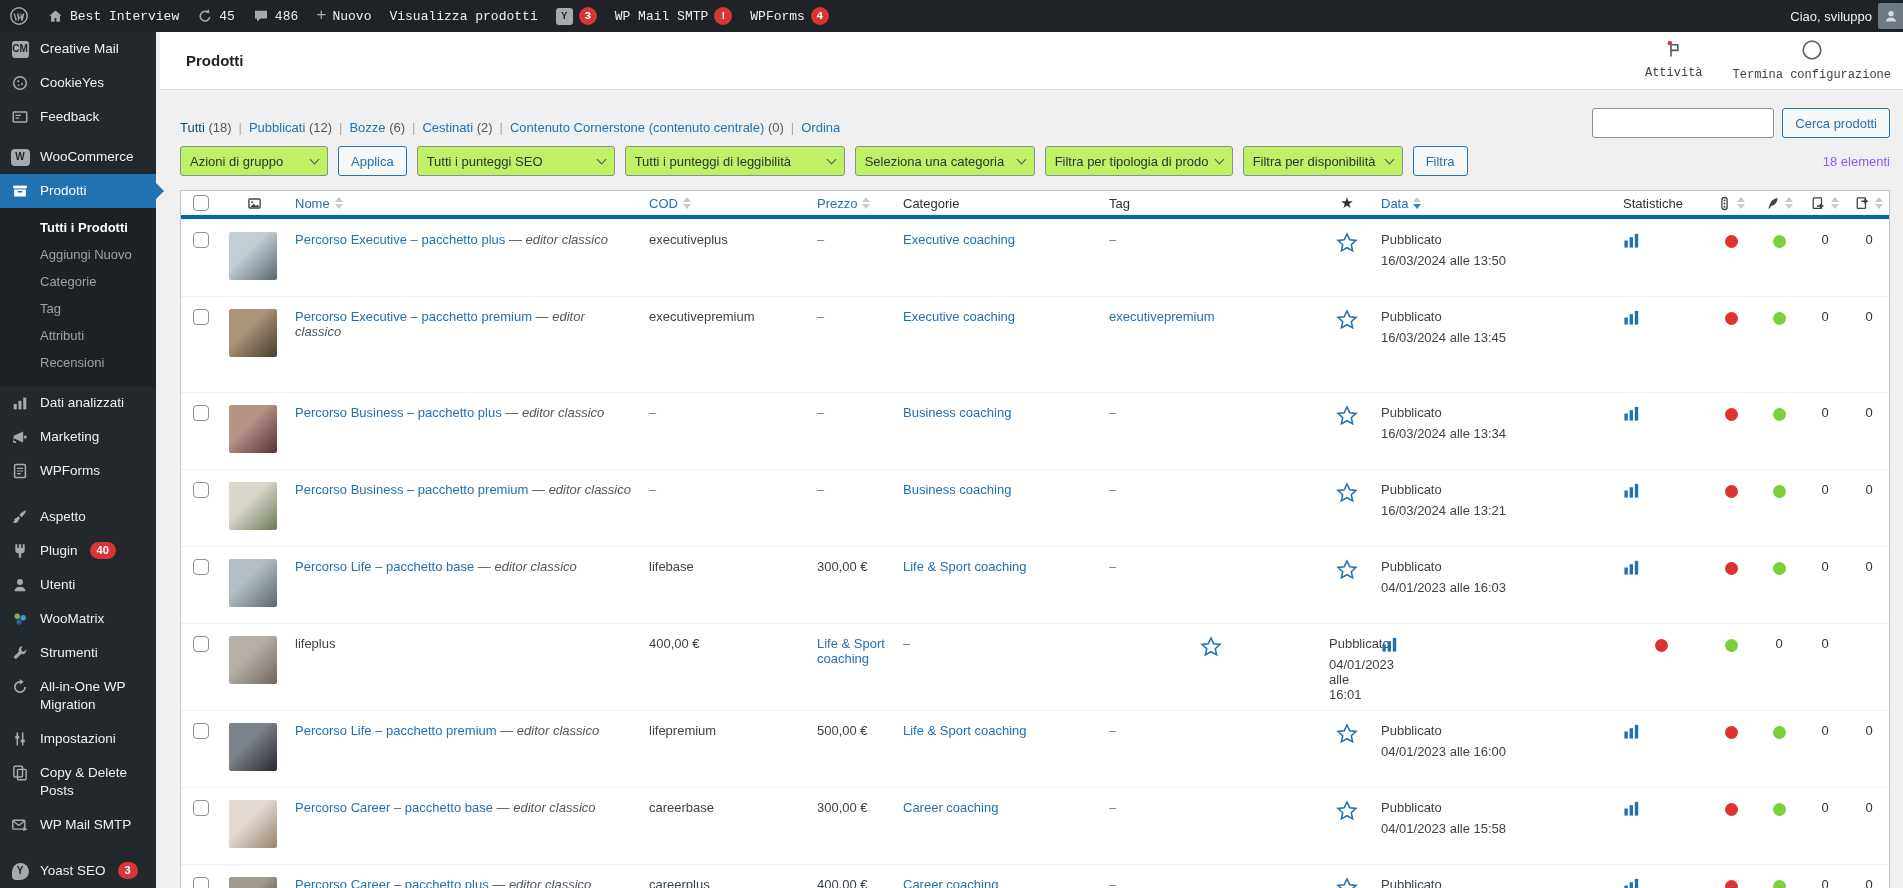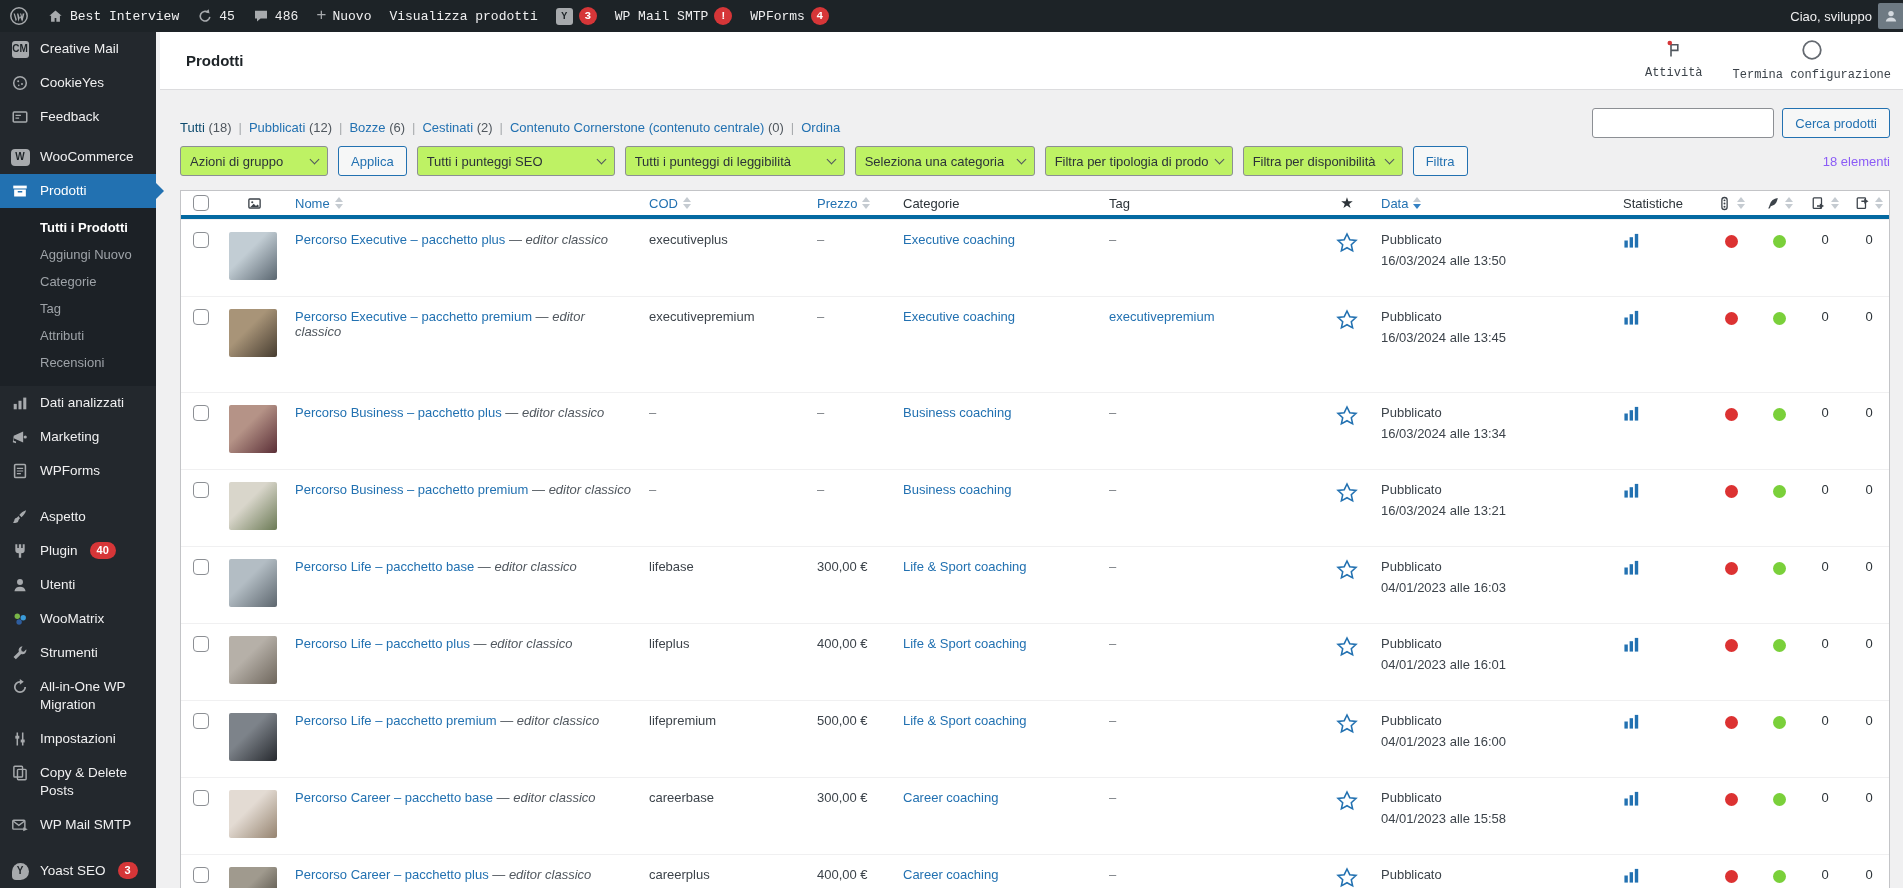--- a/index.html
+++ b/index.html
@@ -740,23 +740,20 @@
             </div>
     <div class="cell c-links">0</div>
     <div class="cell c-out">0</div>
   </div>
 
   <div class="tgrid trow">
     <div class="cell c-check"><input type="checkbox" class="cb" style=""></div>
     <div class="cell c-thumb">
               <a class="thumb" style="background: linear-gradient(135deg, rgb(182, 176, 168) 40%, rgb(110, 102, 92));"></a>
             </div>
-    <div class="cell c-name">
-      <a class="row-title">Percorso Life – pacchetto plus</a><span class="editor-note"><span class="dash"> — </span><em>editor classico</em></span>
-    </div>
     <div class="cell c-sku">lifeplus</div>
     <div class="cell c-price">400,00 €</div>
     <div class="cell c-cat"><a>Life &amp; Sport coaching</a></div>
     <div class="cell c-tag muted">–</div>
     <div class="cell c-star">
               <span class="star-o">
       <svg width="22" height="22" viewBox="0 0 20 20">
                   <path fill="none" stroke="currentColor" stroke-width="1.4" d="M10 1.8 12.5 7l5.7.6-4.3 3.9 1.2 5.6L10 14.3 4.9 17.1l1.2-5.6L1.8 7.6 7.5 7Z"></path>
                 </svg>
     </span>

